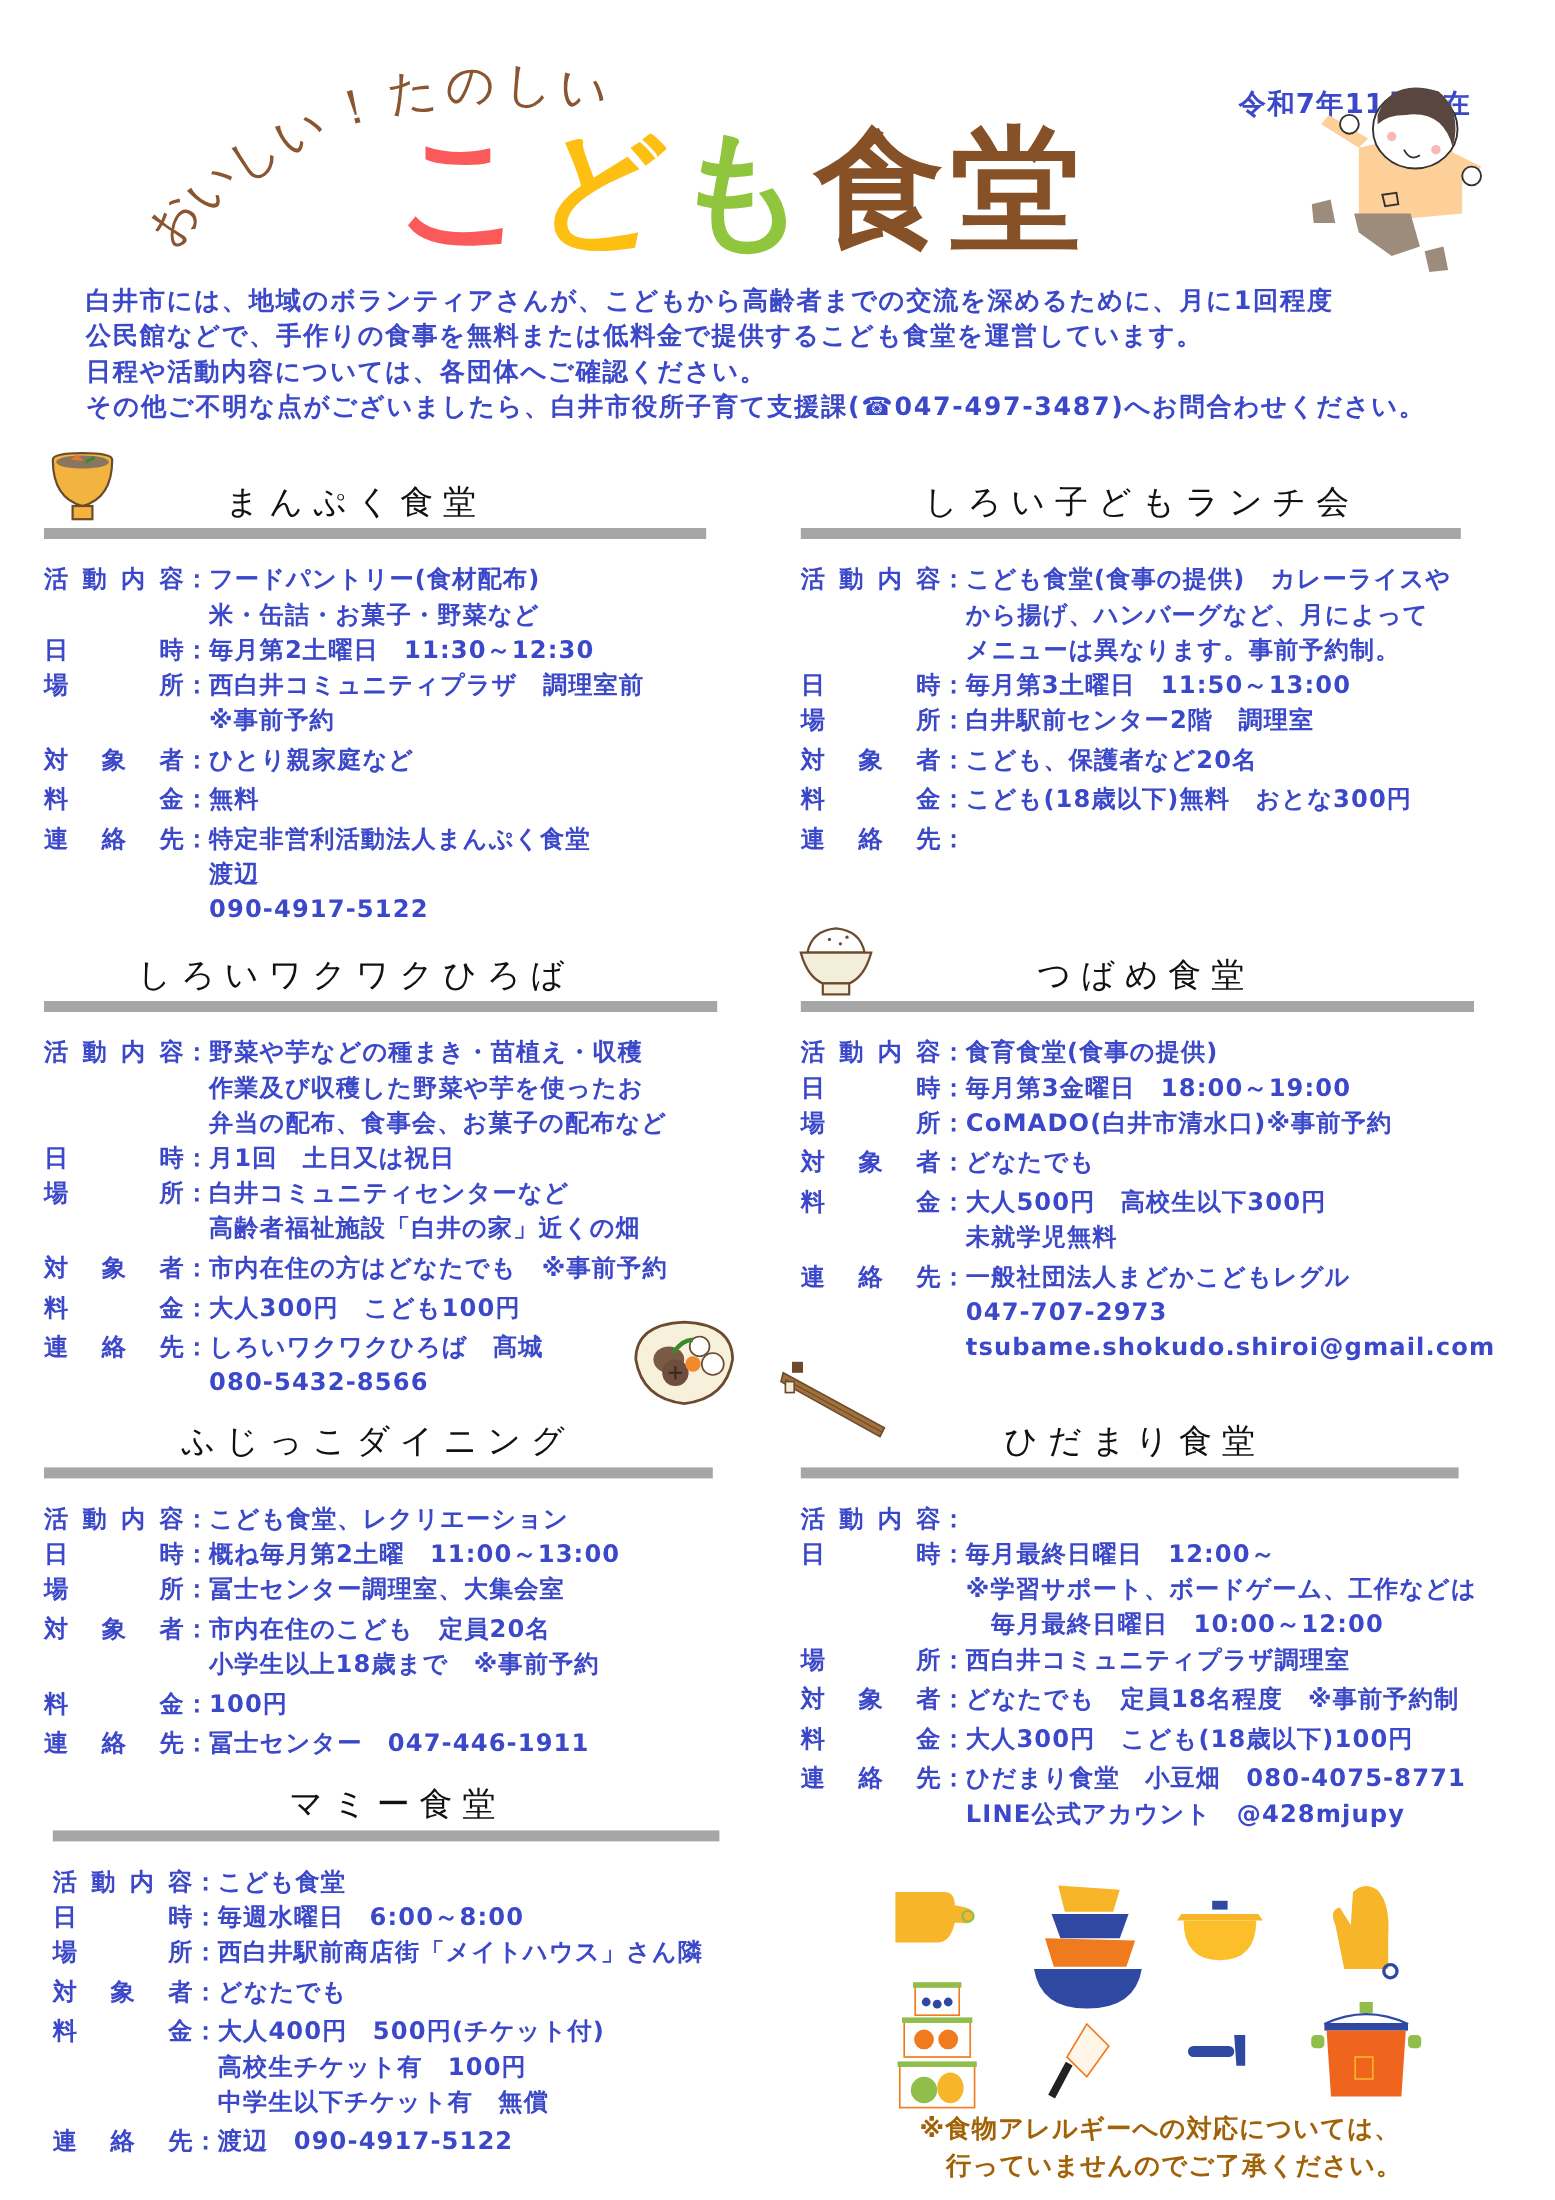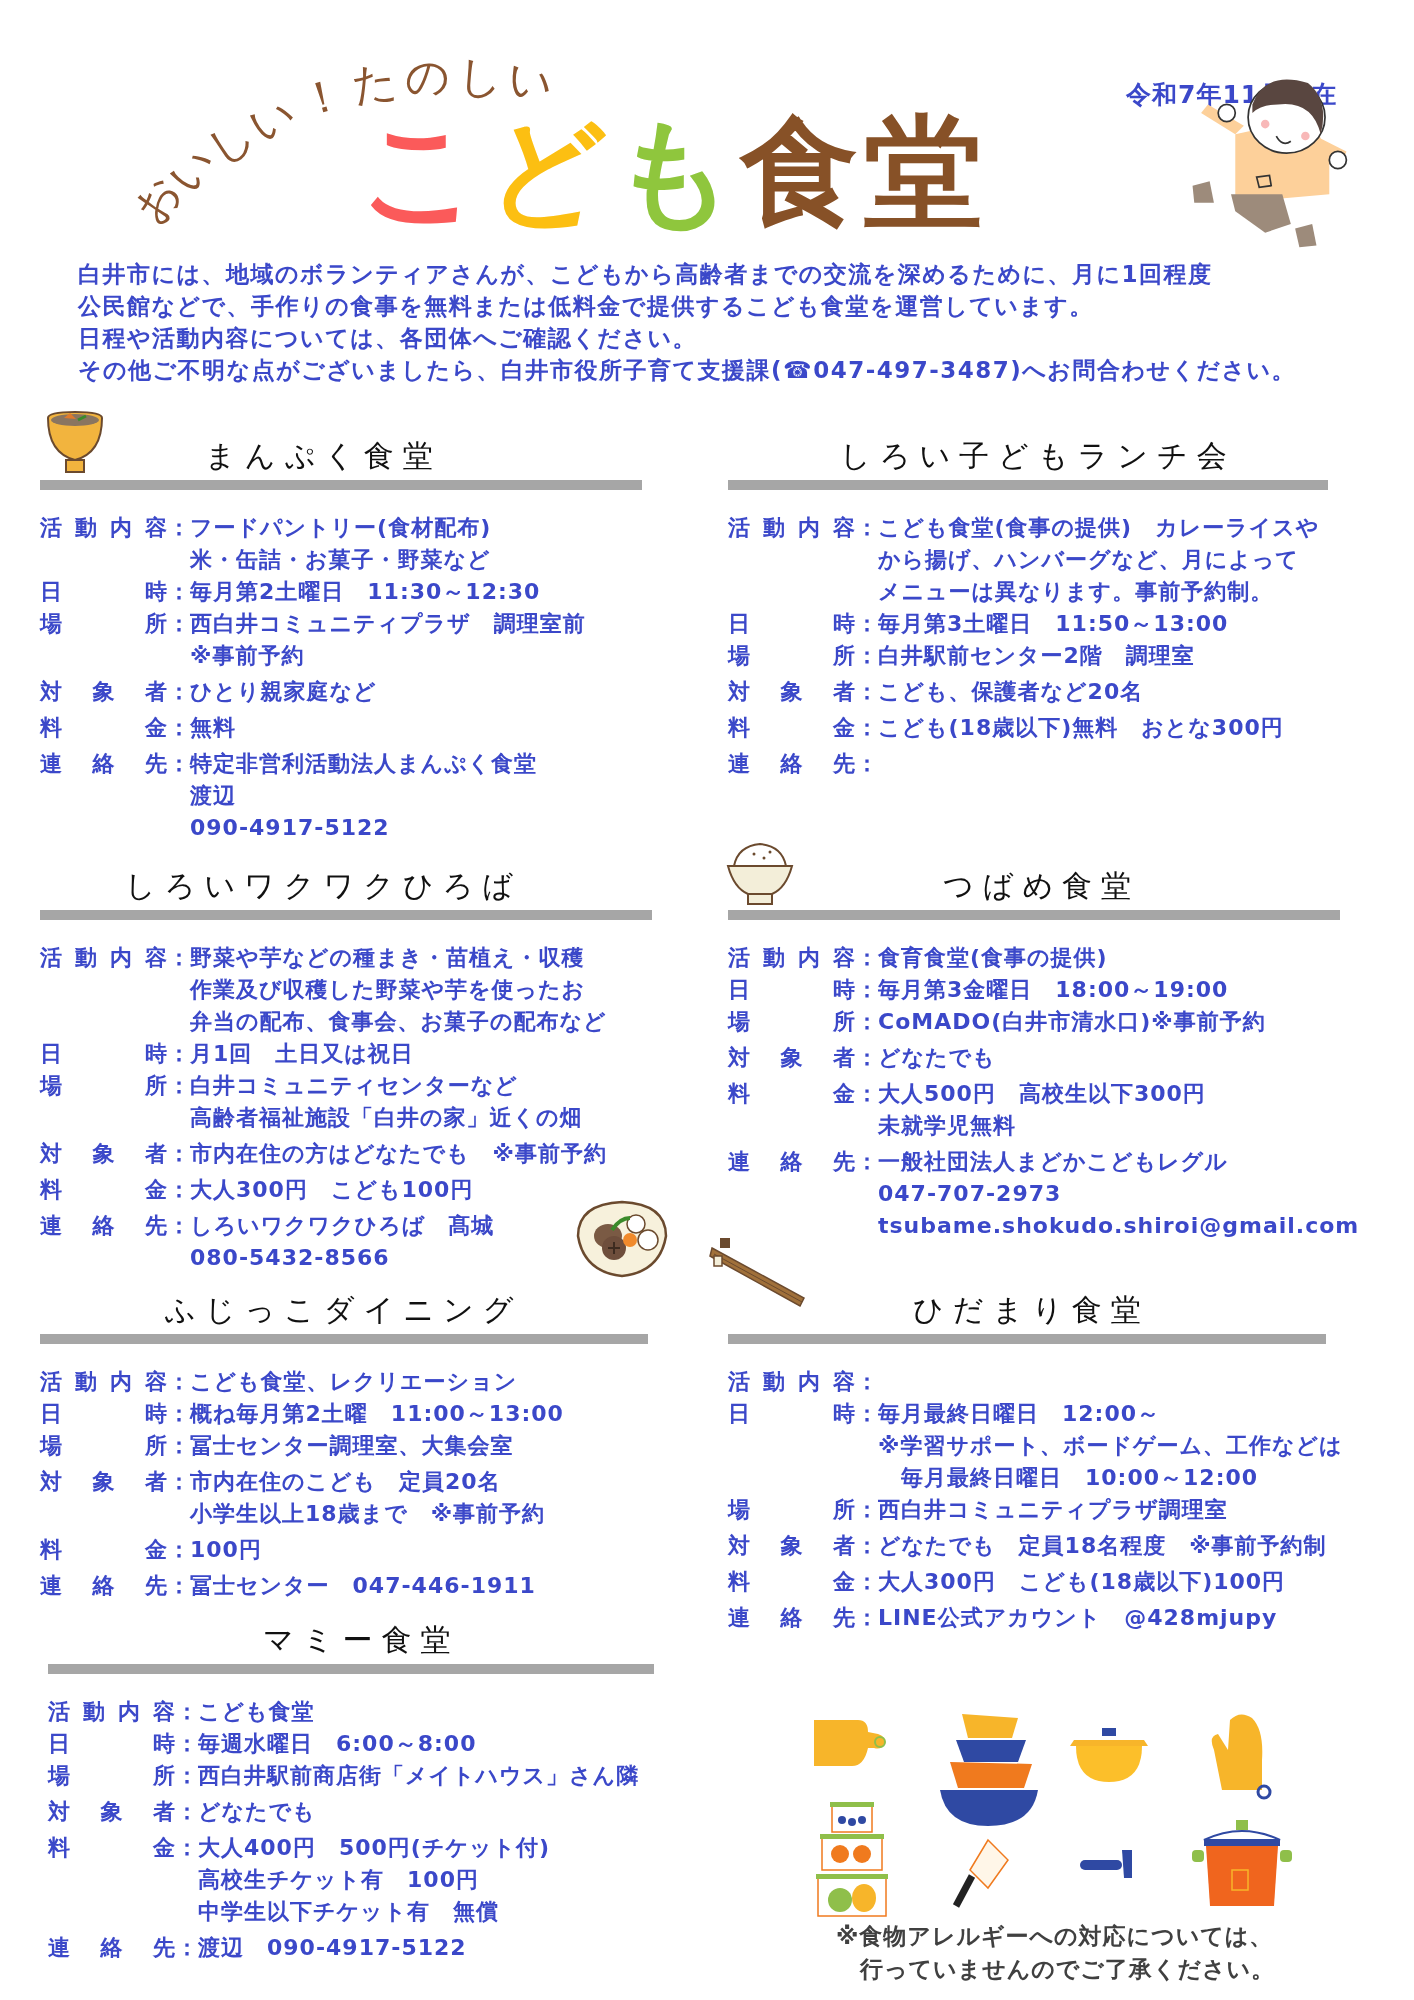--- a/index.html
+++ b/index.html
@@ -18,21 +18,21 @@
   .sec-head { position: relative; height: 44px; }
   .sec-title { position: absolute; top: 0; font-size: 30px; font-weight: normal; color: #111; letter-spacing: 9px; white-space: nowrap; }
   .sec-bar { height: 10px; background: #a6a6a6; margin-top: 0; }
   .sec-body { margin-top: 22px; font-size: 22px; font-weight: bold; color: #3b48c9; line-height: 32px; letter-spacing: 1px; }
   .row { display: flex; }
   .row .lbl { width: 128px; flex: 0 0 128px; display: flex; justify-content: space-between; white-space: nowrap; }
   .row .lbl span { display: inline-block; }
   .row .colon { width: 22px; flex: 0 0 22px; text-align: center; }
   .row .vals { white-space: nowrap; }
   .row.gap-top { margin-top: 4px; }
-  .note { left: 836px; top: 1920px; font-size: 23px; font-weight: bold; color: #404040; line-height: 33px; letter-spacing: 1px; white-space: nowrap; }
+  .note { left: 836px; top: 1920px; font-size: 23px; font-weight: bold; color: #a16207; line-height: 33px; letter-spacing: 1px; white-space: nowrap; }
   svg { display: block; }
 </style>
 </head>
 <body>
 
 <div class="abs date-label">令和7年11月現在</div>
 
 <div class="abs subtitle">
   <span style="left:5px;top:130px;transform:rotate(-55deg)">お</span>
   <span style="left:40px;top:100px;transform:rotate(-45deg)">い</span>
@@ -509,20 +509,21 @@
         </div>
       </div>
       <div class="row gap-top">
         <div class="lbl">
           <span>連</span>
           <span>絡</span>
           <span>先</span>
         </div>
         <div class="colon">：</div>
         <div class="vals">
+          <div>ひだまり食堂　小豆畑　080-4075-8771</div>
           <div>LINE公式アカウント　@428mjupy</div>
         </div>
       </div>
     </div>
   </div>
 <div class="section" id="sec6" style="left:48px;top:1620px;width:606px;">
     <div class="sec-head">
       <div class="sec-title" style="left:215px">マミー食堂</div>
     </div>
     <div class="sec-bar"></div>

